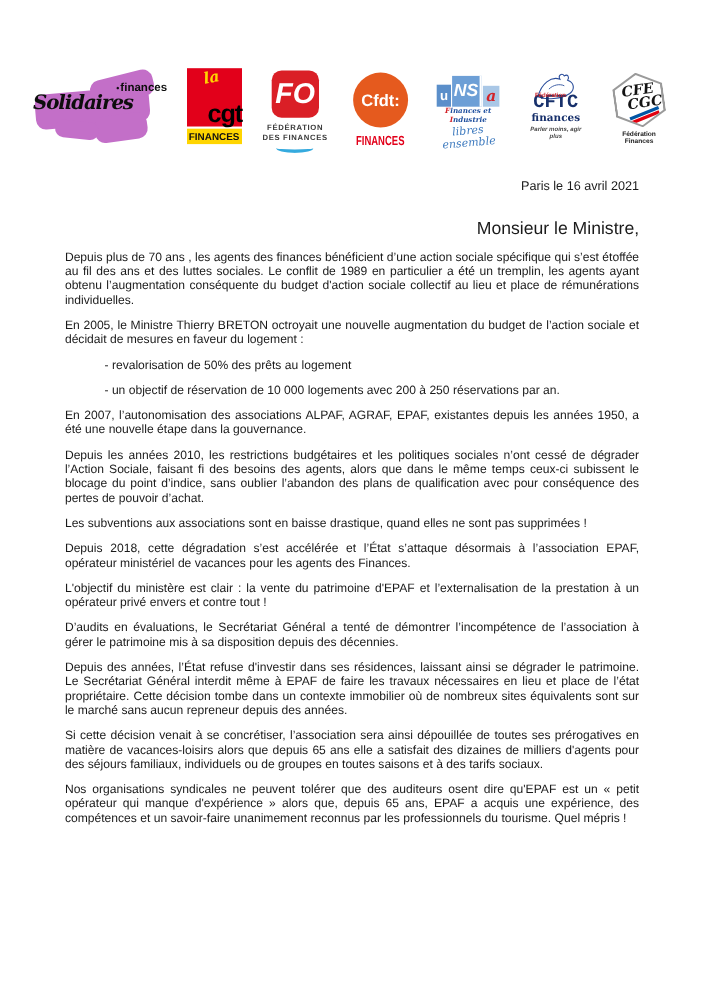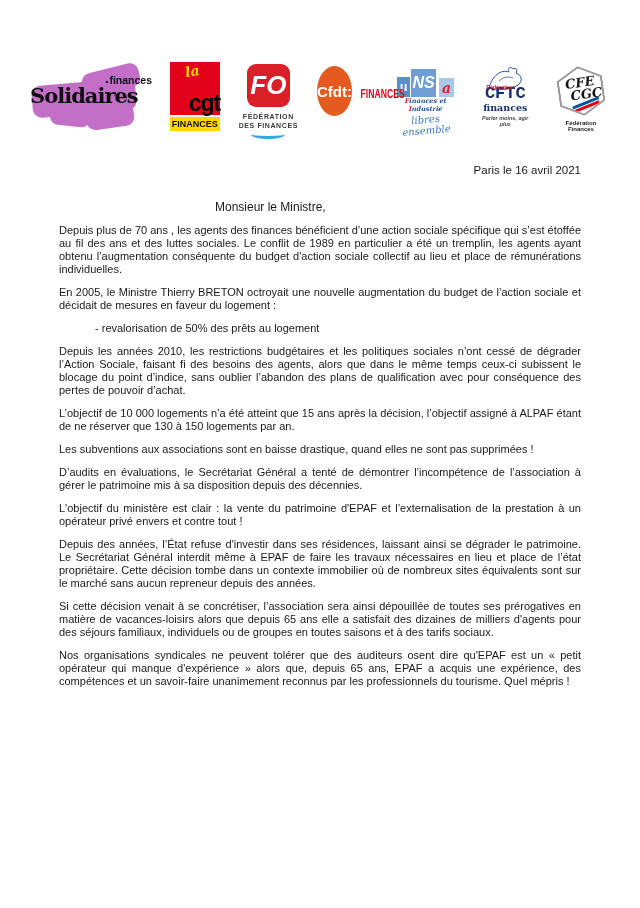--- a/index.html
+++ b/index.html
@@ -11,21 +11,21 @@
     margin:62px 30px 0 30px; height:76px; }
 
   
   .logo-solidaires { position:relative; width:122px; height:62px; margin-top:8px; }
   .sol-blob { position:absolute; background:#c36fc8; border-radius:9px; }
   .sol-b1 { left:2px; top:12px; width:104px; height:32px; transform:rotate(-5deg); }
   .sol-b2 { left:52px; top:-2px; width:58px; height:24px; transform:rotate(-14deg); }
   .sol-b3 { left:56px; top:34px; width:48px; height:24px; transform:rotate(-8deg); }
   .sol-b4 { left:20px; top:40px; width:40px; height:16px; transform:rotate(6deg); }
   .sol-main { position:absolute; left:0; top:13px; font-family:"DejaVu Serif", serif;
-    font-weight:bold; font-size:21px; letter-spacing:-1px; color:#0d0d0d; }
+    font-weight:bold; font-size:18px; letter-spacing:-1px; color:#0d0d0d;font-style:italic; }
   .sol-sub { position:absolute; right:0; top:4px; font-weight:bold; font-size:10.5px; color:#0d0d0d; }
   .sol-sub::before { content:"•"; font-size:8px; margin-right:1px; }
 
   
   .logo-cgt { width:50px; }
   .cgt-box { position:relative; width:50px; height:53px; background:#e2001a; }
   .cgt-la { position:absolute; top:1px; left:15px; color:#ffd500; font-family:"DejaVu Serif", serif;
     font-style:italic; font-weight:bold; font-size:14px; transform:rotate(-10deg); }
   .cgt-main { position:absolute; bottom:-2px; left:19px; color:#000000; font-weight:bold;
     font-size:23px; letter-spacing:-1px; }
@@ -36,21 +36,21 @@
   .logo-fo { width:62px; margin-top:2px; display:flex; flex-direction:column; align-items:center; }
   .fo-box { width:43px; height:43px; background:#da1f26; border-radius:9px; display:flex;
     align-items:center; justify-content:center; color:#fff; font-weight:bold;
     font-style:italic; font-size:26px; }
   .fo-sub { margin-top:5px; text-align:center; font-size:7px; font-weight:bold;
     color:#3a3a3a; letter-spacing:0.6px; line-height:9px; }
   .fo-swoosh { width:34px; height:9px; border-bottom:3px solid #35aade;
     border-radius:50%; margin-top:0px; }
 
   
-  .logo-cfdt { width:58px; margin-top:4px; display:flex; flex-direction:row; align-items:center; }
+  .logo-cfdt { width:58px; margin-top:4px; display:flex; flex-direction:column; align-items:center; }
   .cfdt-circle { width:50px; height:50px; border-radius:50%; background:#e55a1e; display:flex;
     align-items:center; justify-content:center; color:#fff; font-weight:bold; font-size:15px; }
   .cfdt-fin { margin-top:5px; color:#e2001a; font-weight:bold; font-size:12px;
     transform:scaleX(0.72); letter-spacing:0; }
 
   
   .logo-unsa { width:66px; margin-top:7px; }
   .unsa-top { display:flex; align-items:flex-end; gap:1px; justify-content:center; }
   .unsa-sq { display:flex; align-items:center; justify-content:center; color:#fff; font-weight:bold; }
   .unsa-u  { width:13px; height:20px; background:#5b8fca; font-size:12px; }
@@ -83,21 +83,21 @@
   .hex-txt { font-family:"DejaVu Serif", serif; font-weight:bold; font-style:italic;
     color:#141414; font-size:13px; line-height:12px; margin-top:9px; }
   .hex-txt .l2 { display:block; margin-left:10px; }
   .hex-stripe { height:2.5px; width:28px; margin:1px 0 0 10px; transform:rotate(-14deg); }
   .hex-stripe.blue { background:#0055a4; }
   .hex-stripe.red  { background:#e1000f; margin-top:1px; }
   .cfecgc-sub { margin-top:4px; font-size:6px; font-weight:bold; color:#222; }
 
   
   .date-line { margin:26px 59px 0 59px; text-align:right; font-size:11.5px; }
-  .salutation { margin:24px 59px 0 59px; padding-left:156px; font-size:12px; }
+  .salutation { margin:24px 59px 0 59px; padding-left:156px; font-size:16px;text-align:right; }
   .letter-body { margin:10px 59px 0 59px; width:522px; }
   .para, .bullet { font-size:11px; line-height:13px; text-align:justify; margin-bottom:10px; }
   .bullet { padding-left:36px; text-align:left; }
 </style>
 </head>
 <body>
 
 <div class="logos-row">
 
   <div class="logo-solidaires">
@@ -172,21 +172,23 @@
 </div>
 
 <div class="date-line">Paris le 16 avril 2021</div>
 
 <div class="salutation">Monsieur le Ministre,</div>
 
 <div class="letter-body">
   <p class="para">Depuis plus de 70 ans , les agents des finances bénéficient d’une action sociale spécifique qui s’est étoffée au fil des ans et des luttes sociales. Le conflit de 1989 en particulier a été un tremplin, les agents ayant obtenu l’augmentation conséquente du budget d'action sociale collectif au lieu et place de rémunérations individuelles.</p>
   <p class="para">En 2005, le Ministre Thierry BRETON octroyait une nouvelle augmentation du budget de l’action sociale et décidait de mesures en faveur du logement :</p>
   <p class="bullet">- revalorisation de 50% des prêts au logement</p>
+  <p class="bullet">- un objectif de réservation de 10 000 logements avec 200 à 250 réservations par an.</p>
+  <p class="para">En 2007, l’autonomisation des associations ALPAF, AGRAF, EPAF, existantes depuis les années 1950, a été une nouvelle étape dans la gouvernance.</p>
   <p class="para">Depuis les années 2010, les restrictions budgétaires et les politiques sociales n’ont cessé de dégrader l’Action Sociale, faisant fi des besoins des agents, alors que dans le même temps ceux-ci subissent le blocage du point d’indice, sans oublier l’abandon des plans de qualification avec pour conséquence des pertes de pouvoir d’achat.</p>
-  <p class="para">L’objectif de 10 000 logements n’a été atteint que 15 ans après la décision, l’objectif assigné à ALPAF étant de ne réserver que 130 à 150 logements par an.</p>
   <p class="para">Les subventions aux associations sont en baisse drastique, quand elles ne sont pas supprimées !</p>
+  <p class="para">Depuis 2018, cette dégradation s’est accélérée et l’État s’attaque désormais à l’association EPAF, opérateur ministériel de vacances pour les agents des Finances.</p>
+  <p class="para">L'objectif du ministère est clair : la vente du patrimoine d'EPAF et l’externalisation de la prestation à un opérateur privé  envers et contre tout !</p>
   <p class="para">D’audits en évaluations, le Secrétariat Général a tenté de démontrer l’incompétence de l’association à gérer le patrimoine mis à sa disposition depuis des décennies.</p>
-  <p class="para">L'objectif du ministère est clair : la vente du patrimoine d'EPAF et l’externalisation de la prestation à un opérateur privé  envers et contre tout !</p>
   <p class="para">Depuis des années, l’État refuse d'investir dans ses résidences, laissant ainsi se dégrader le patrimoine. Le Secrétariat Général interdit même à EPAF de faire les travaux nécessaires en lieu et place de l’état propriétaire. Cette décision tombe dans un contexte immobilier où de nombreux sites équivalents sont sur le marché sans aucun repreneur depuis des années.</p>
   <p class="para">Si cette décision venait à se concrétiser, l’association sera ainsi dépouillée de toutes ses prérogatives en matière de vacances-loisirs alors que depuis 65 ans elle a satisfait des dizaines de milliers d'agents pour des séjours familiaux, individuels ou de groupes en toutes saisons et à des tarifs sociaux.</p>
   <p class="para">Nos organisations syndicales ne peuvent tolérer que des auditeurs osent dire qu'EPAF est un « petit opérateur  qui manque d'expérience » alors que, depuis 65 ans, EPAF a acquis une expérience, des compétences et un savoir-faire unanimement reconnus par les professionnels du tourisme. Quel mépris !</p>
 </div>
 
 </body></html>

